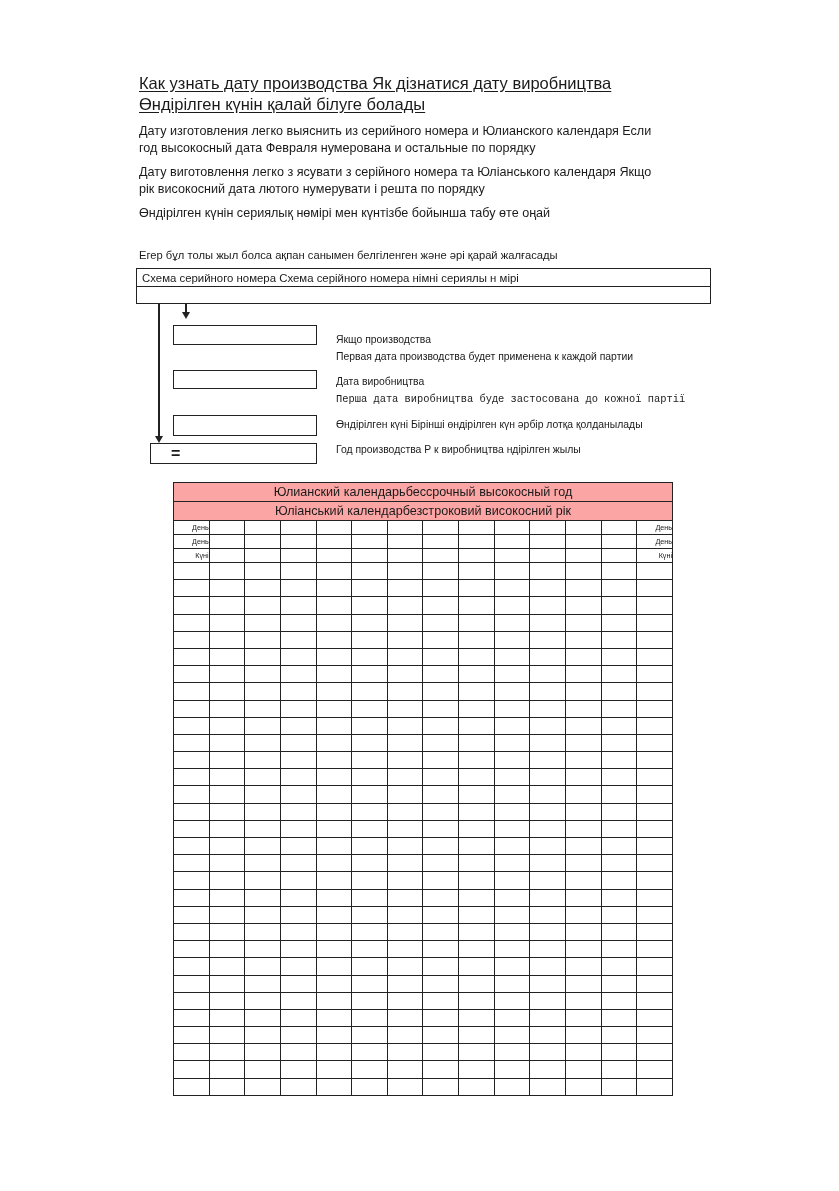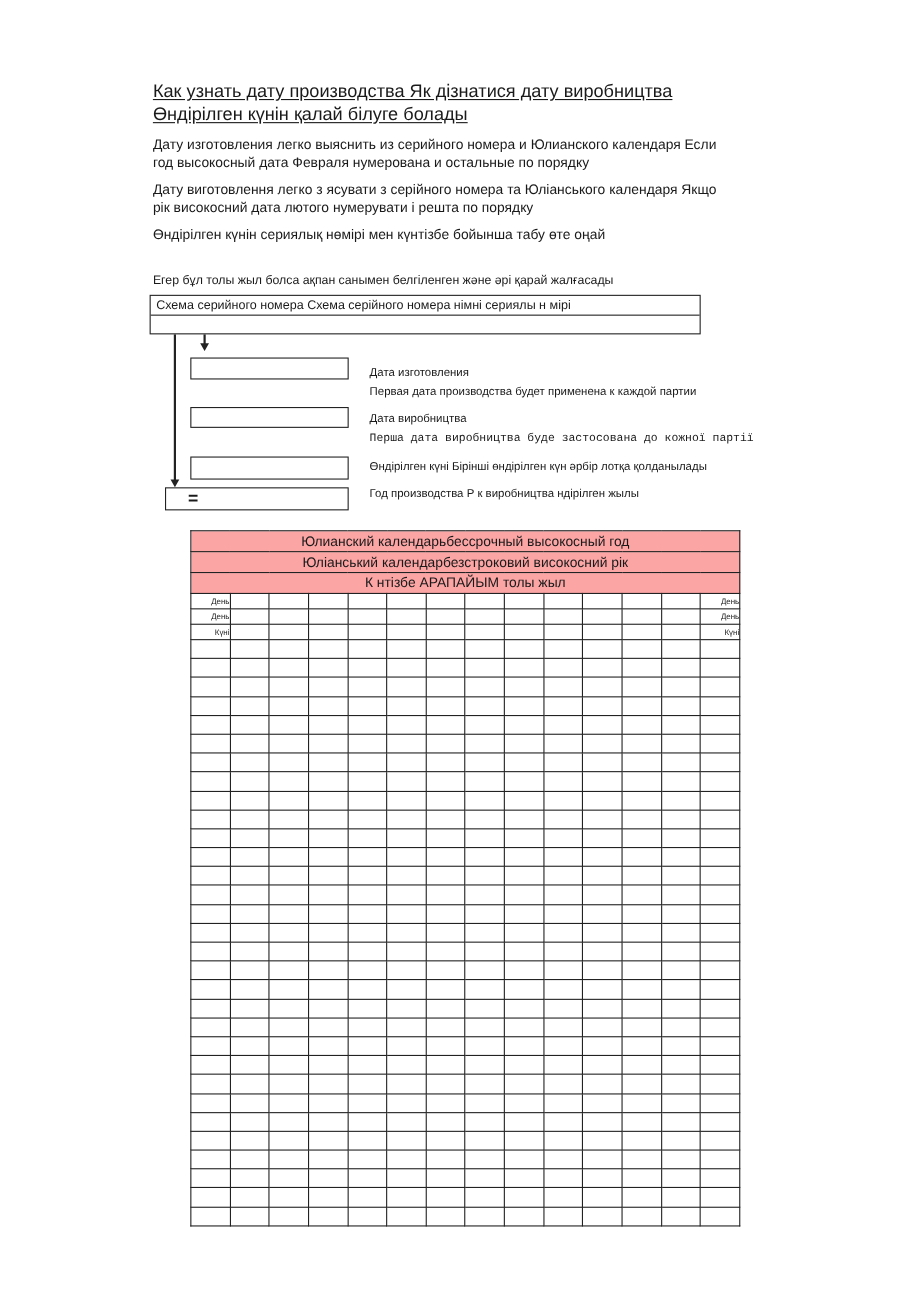--- a/index.html
+++ b/index.html
@@ -3,21 +3,21 @@
 <meta charset="utf-8">
 <style>
   html, body { margin: 0; padding: 0; background: #ffffff; }
   body { width: 839px; height: 1191px; position: relative; overflow: hidden;
          font-family: "Liberation Sans", sans-serif; color: #1a1a1a; }
   .abs { position: absolute; white-space: nowrap; }
   .title { font-size: 16.5px; text-decoration: underline; text-underline-offset: 2px; line-height: 21px; }
   .para { font-size: 12.6px; line-height: 17px; }
   .para-sm { font-size: 11.2px; line-height: 15px; }
   .box { position: absolute; border: 1px solid #222; background: #fff; box-sizing: border-box; }
-  .scheme-box { left: 136px; top: 268px; width: 501px; height: 36px; }
+  .scheme-box { left: 136px; top: 268px; width: 575px; height: 36px; }
   .scheme-box .row1 { position: absolute; left: 0; top: 0; width: 100%; height: 18px; border-bottom: 1px solid #222;
                       font-size: 11.4px; line-height: 18px; padding-left: 5px; box-sizing: border-box; }
   .vline { position: absolute; background: #222; }
   .arrowhead { position: absolute; width: 0; height: 0; border-left: 4px solid transparent; border-right: 4px solid transparent; border-top: 7px solid #222; }
   .flow-label { font-size: 10.4px; line-height: 14px; }
   .eq { position: absolute; left: 20px; top: 2px; font-size: 16px; font-weight: bold; line-height: 16px; }
 
   table.cal { position: absolute; left: 173px; top: 482px; width: 500px; border-collapse: collapse; table-layout: fixed; }
   table.cal td { border: 1px solid #222; padding: 0; }
   table.cal tr.hdr td { background: #fca5a5; height: 18px; font-size: 12.6px; text-align: center; line-height: 17px; }
@@ -46,21 +46,21 @@
 <div class="vline" style="left:185px; top:304px; width:2px; height:9px;"></div>
 <div class="arrowhead" style="left:182px; top:312px;"></div>
 
 <div class="box" style="left:173px; top:325px; width:144px; height:20px;"></div>
 <div class="box" style="left:173px; top:370px; width:144px; height:19px;"></div>
 <div class="box" style="left:173px; top:415px; width:144px; height:21px;"></div>
 <div class="box" style="left:150px; top:443px; width:167px; height:21px;">
   <span class="eq">=</span>
 </div>
 
-<div class="abs flow-label" style="left:336px; top:333px;">Дата изготовления</div>
+<div class="abs flow-label" style="left:336px; top:333px;">Якщо производства</div>
 <div class="abs flow-label" style="left:336px; top:350px;">Первая дата производства будет применена к каждой партии</div>
 <div class="abs flow-label" style="left:336px; top:375px;">Дата виробництва</div>
 <div class="abs flow-label" style="left:336px; top:392px;font-family:Liberation Mono, monospace;">Перша дата виробництва буде застосована до кожної партії</div>
 <div class="abs flow-label" style="left:336px; top:418px;">Өндірілген күні  Бірінші өндірілген күн әрбір лотқа қолданылады</div>
 <div class="abs flow-label" style="left:336px; top:443px;">Год производства    Р к виробництва      ндірілген жылы</div>
 
 <table class="cal">
   <colgroup id="cal-cols">
       <col style="width: 7.14286%;">
       <col style="width: 7.14286%;">
@@ -77,23 +77,20 @@
       <col style="width: 7.14286%;">
       <col style="width: 7.14286%;">
     </colgroup>
   <tbody id="cal-body">
     <tr class="hdr">
         <td colspan="14">Юлианский календарьбессрочный  высокосный год</td>
       </tr>
     <tr class="hdr">
         <td colspan="14">Юліанський календарбезстроковий  високосний рік</td>
       </tr>
-    <tr class="hdr">
-        <td colspan="14">К  нтізбе   АРАПАЙЫМ  толы   жыл</td>
-      </tr>
   <tr class="lbl">
         <td>День</td>
         <td></td>
         <td></td>
         <td></td>
         <td></td>
         <td></td>
         <td></td>
         <td></td>
         <td></td>

